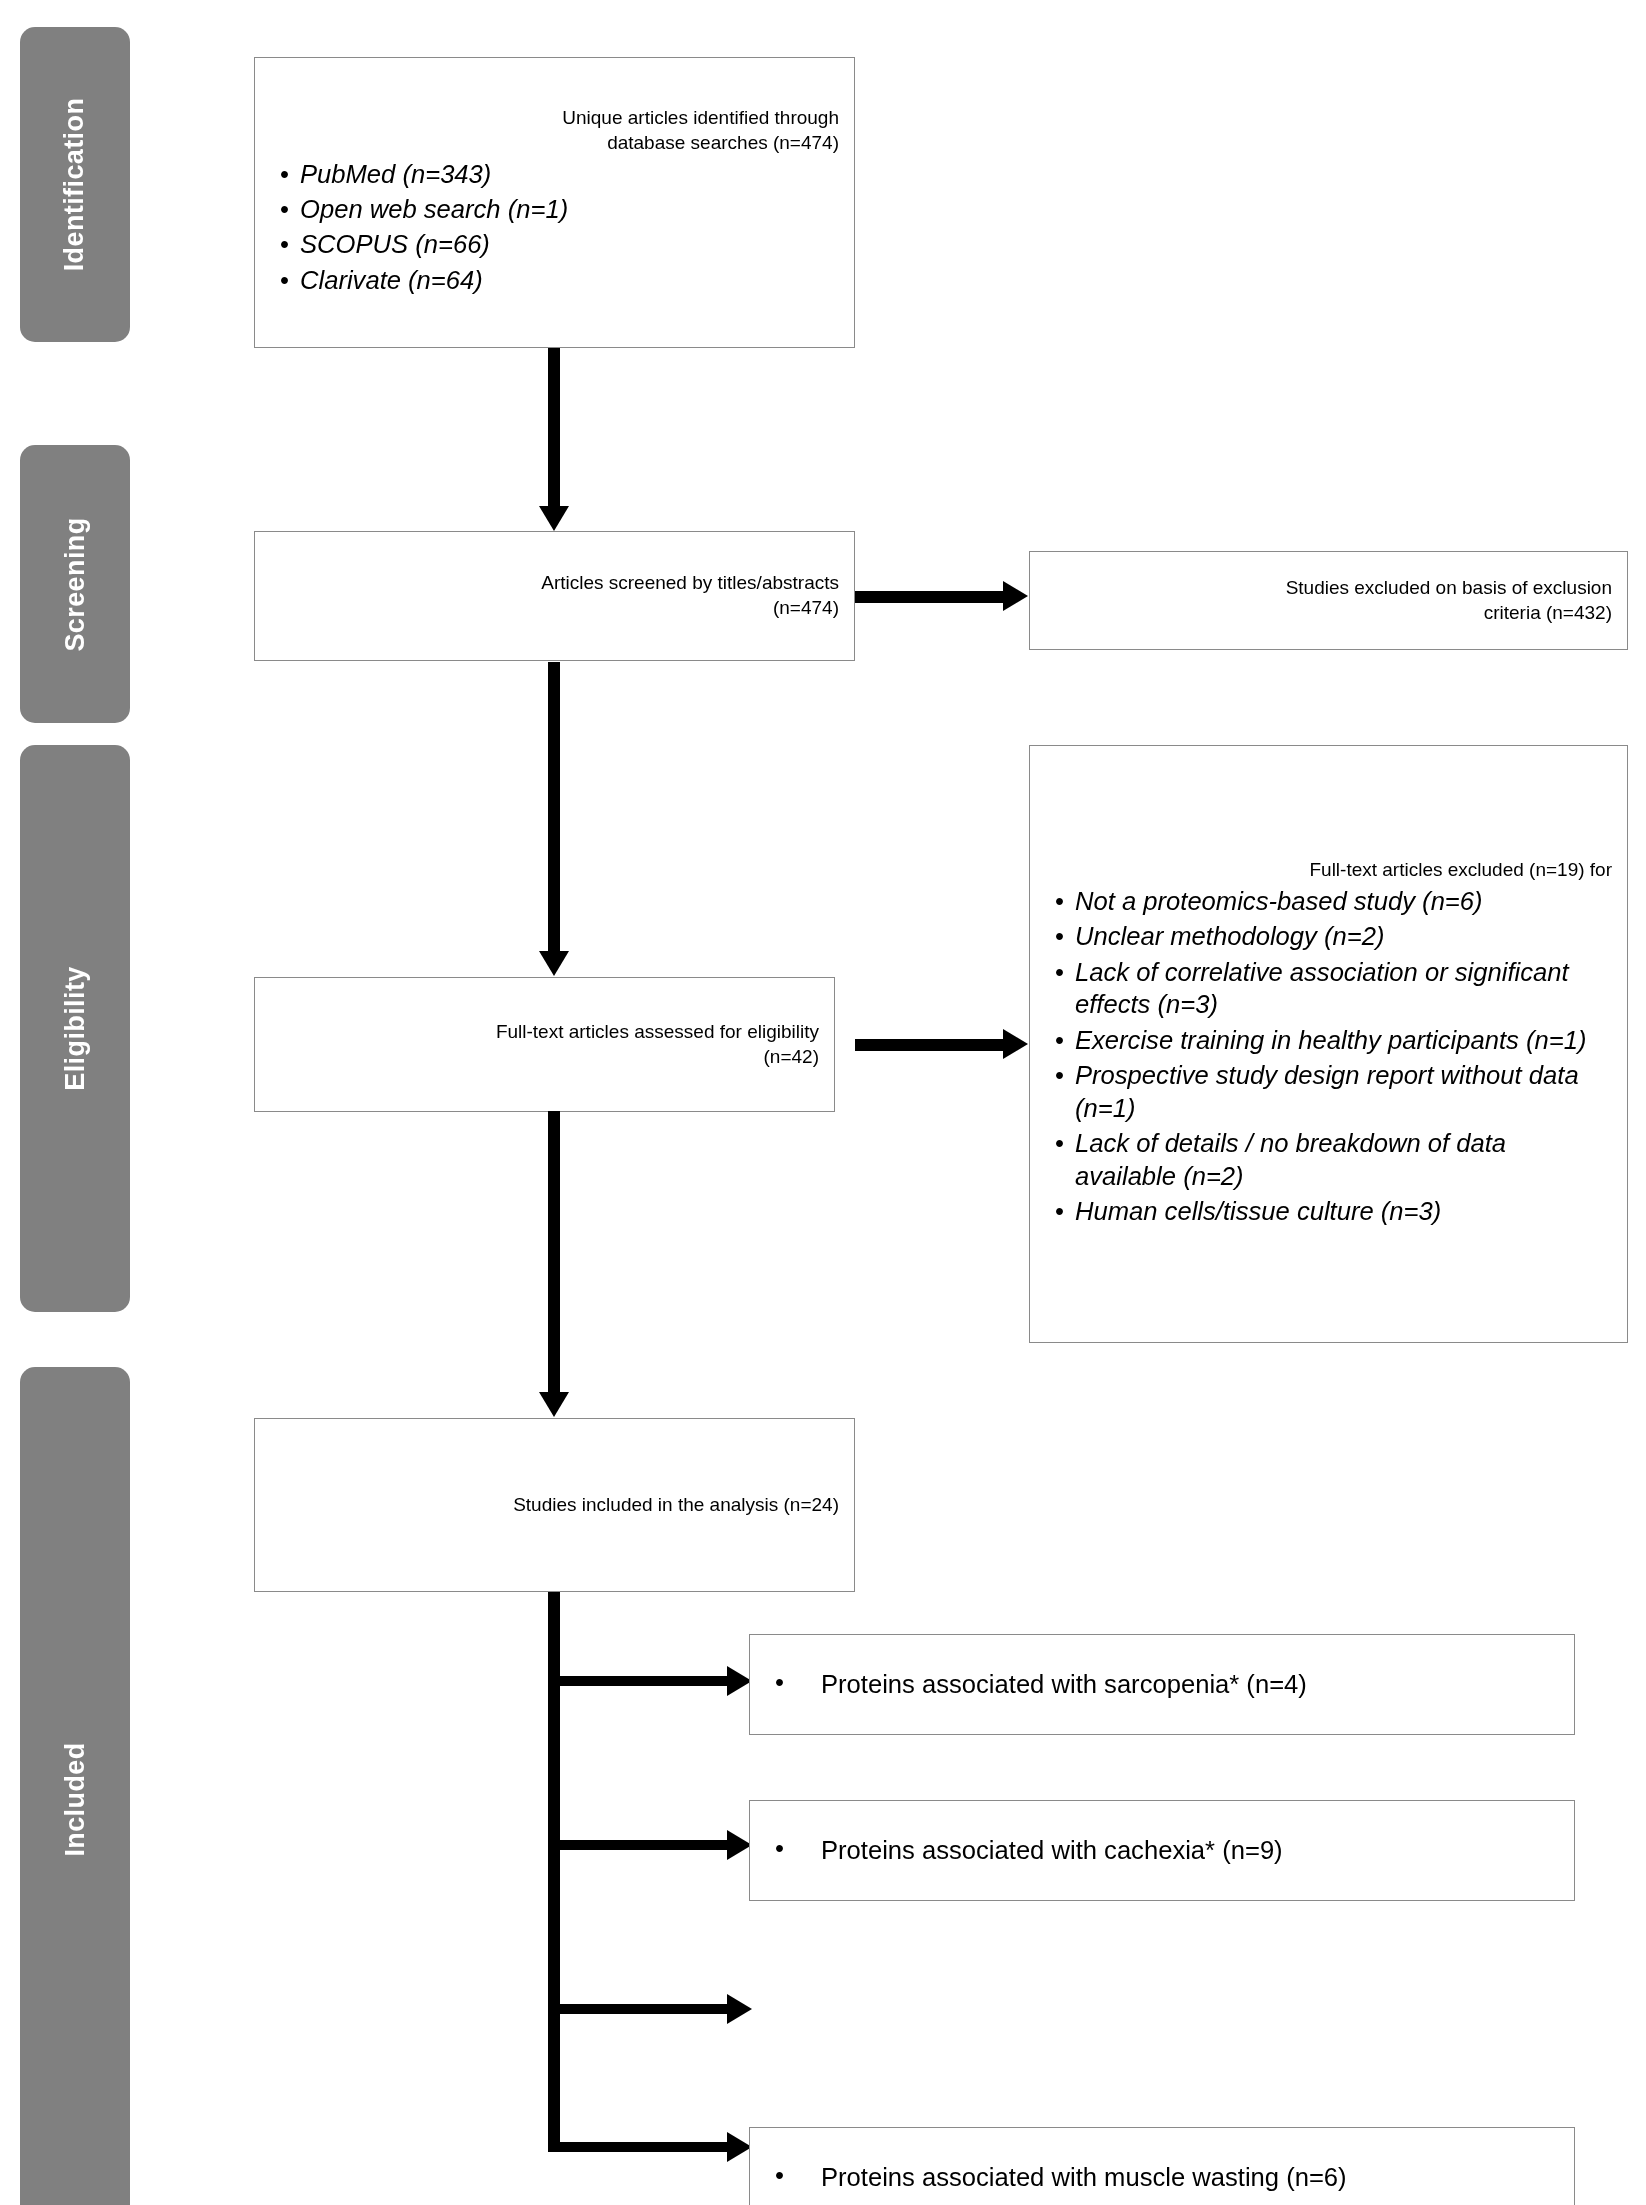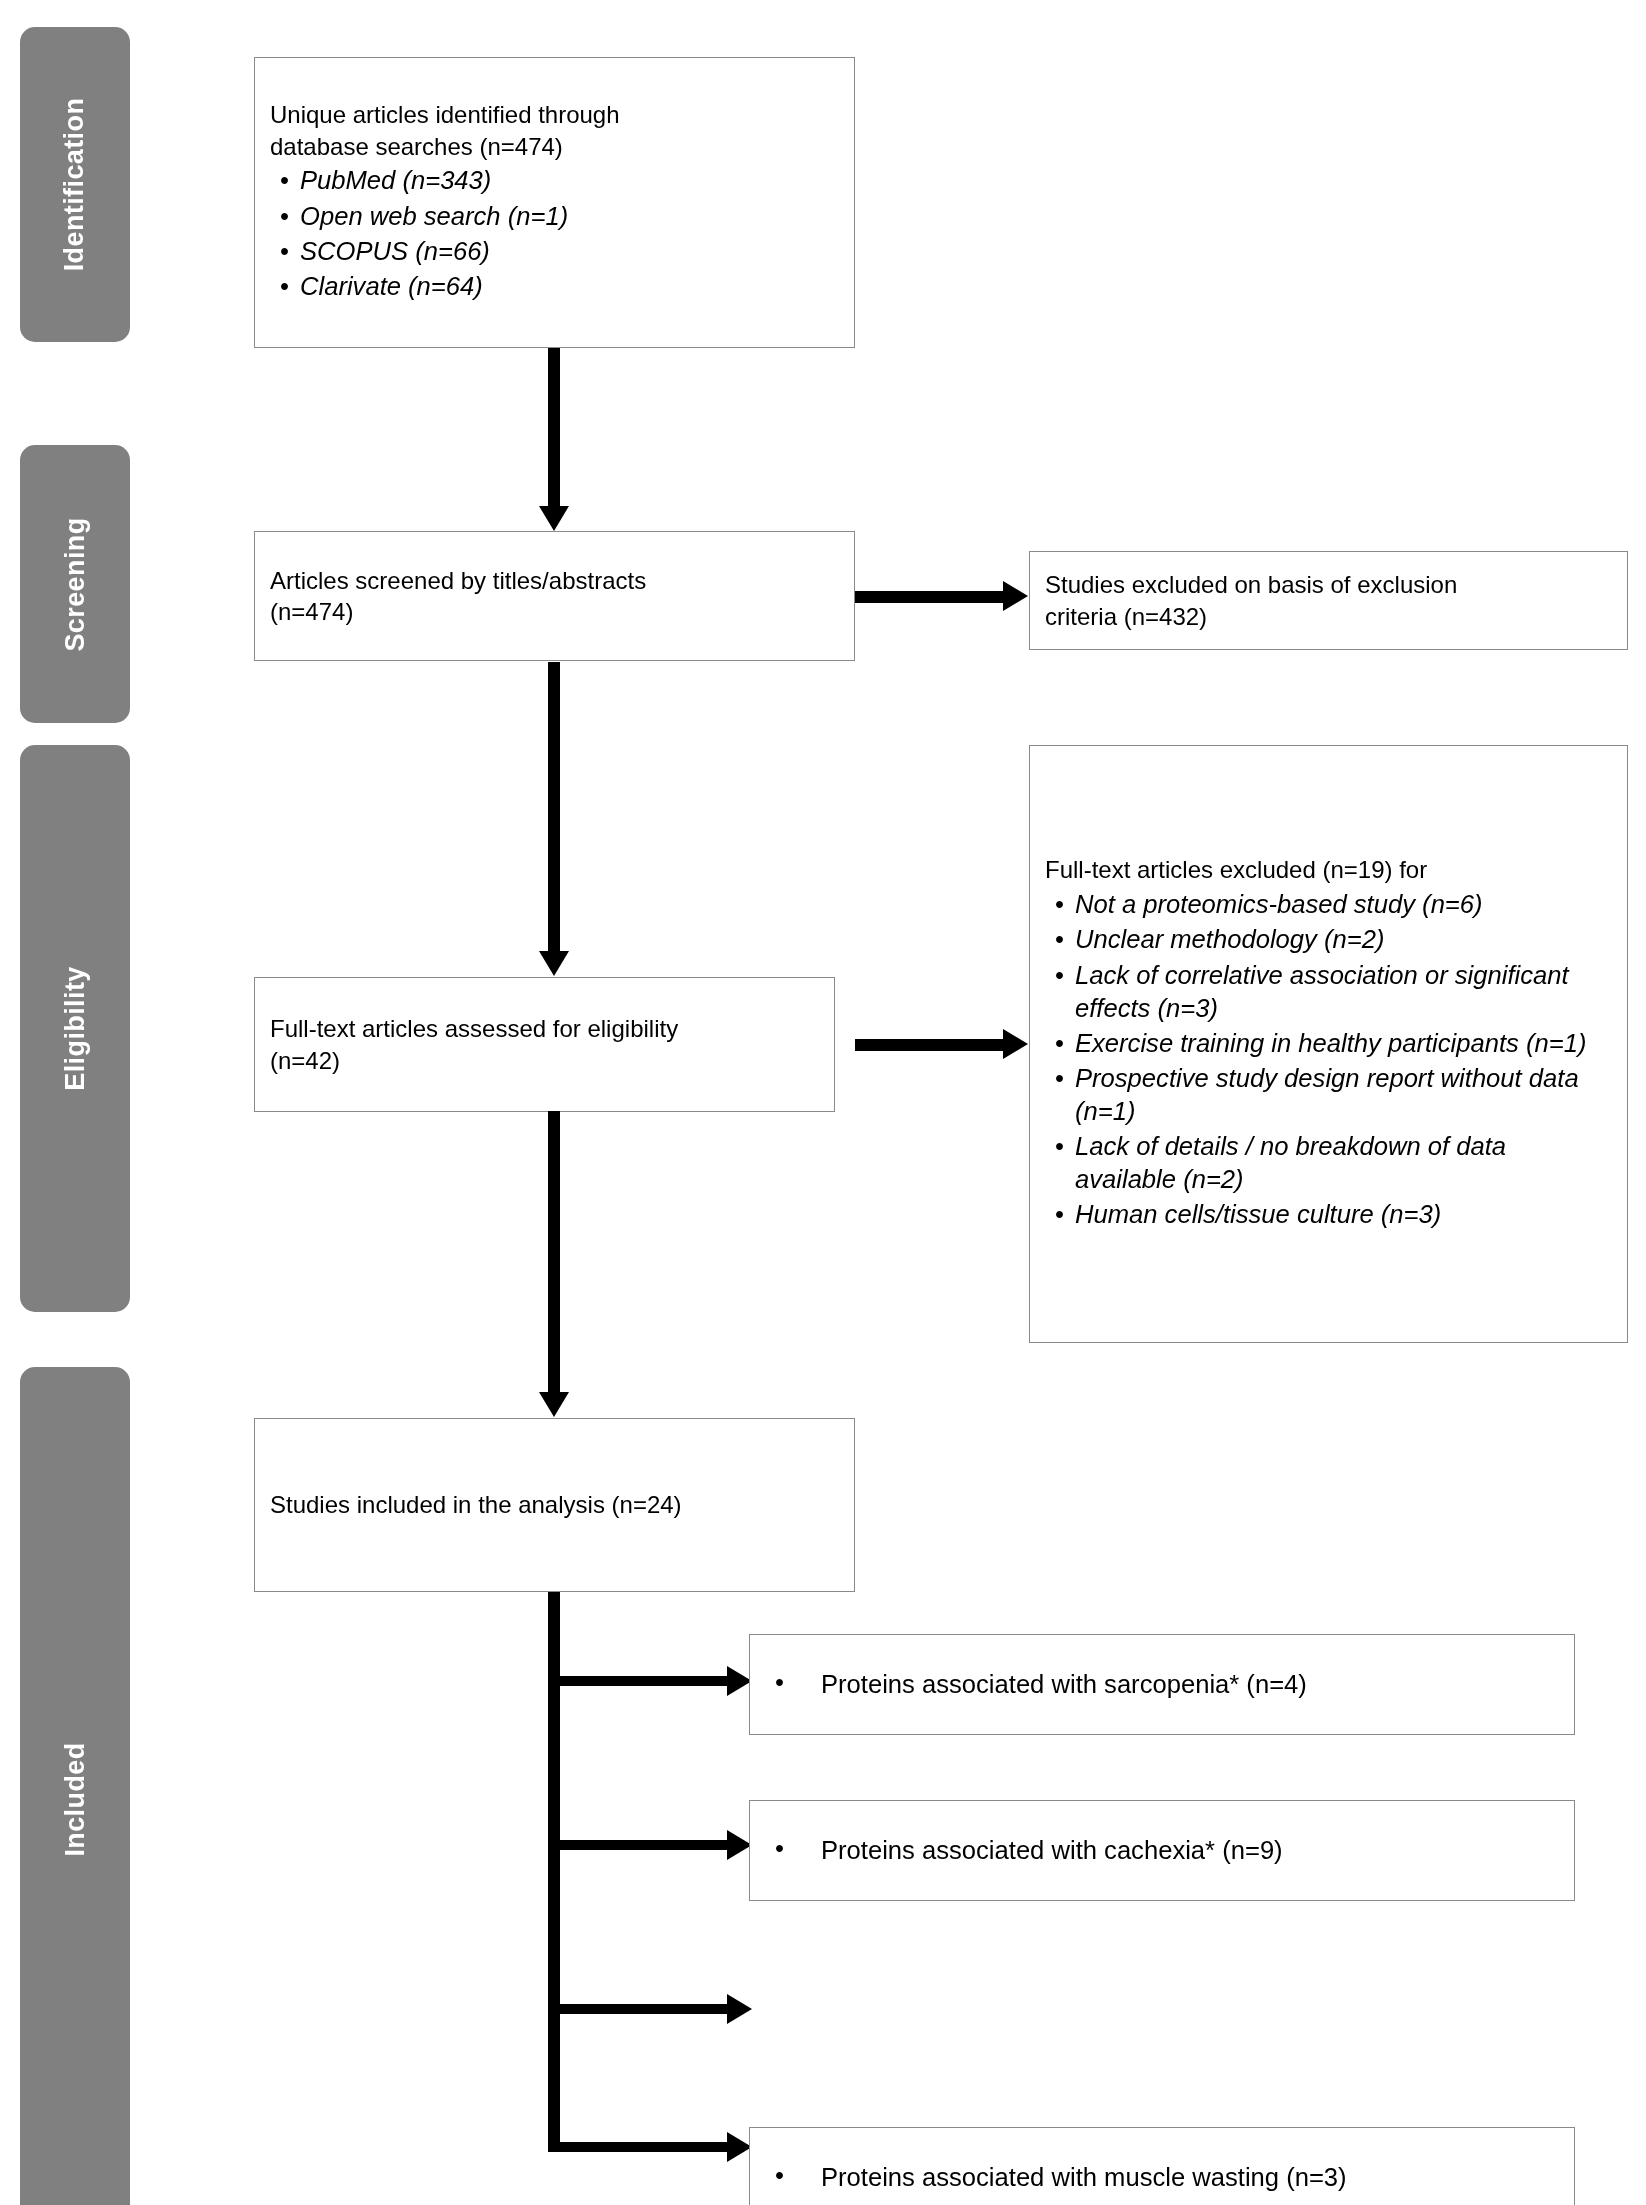--- a/index.html
+++ b/index.html
@@ -42,22 +42,22 @@
   .box {
     position: absolute;
     background: #ffffff;
     border: 1.8px solid #8a8a8a;
     box-sizing: border-box;
     display: flex;
     flex-direction: column;
     justify-content: center;
   }
   .box-title {
-    text-align: left;
-    font-size: 24px;
+    text-align: right;
+    font-size: 19px;
     line-height: 1.30;
     padding: 0 15px;
   }
   .bullets {
     list-style: none;
     margin: 2.6px 0 0 0;
     padding: 0 13.2px 0 25px;
   }
   .bullets li {
     position: relative;
@@ -225,17 +225,17 @@
   <div class="outcome" style="left:749px; top:1614px; width:826px; height:101px;">
     <span class="outcome-text">Proteins associated with sarcopenia* (n=4)</span>
   </div>
 
   <div class="outcome" style="left:749px; top:1780px; width:826px; height:101px;">
     <span class="outcome-text">Proteins associated with cachexia* (n=9)</span>
   </div>
 
 
   <div class="outcome" style="left:749px; top:2107px; width:826px; height:101px;">
-    <span class="outcome-text">Proteins associated with muscle wasting (n=3)</span>
+    <span class="outcome-text">Proteins associated with muscle wasting (n=6)</span>
   </div>
 
 </div>
 
 
 </body></html>

